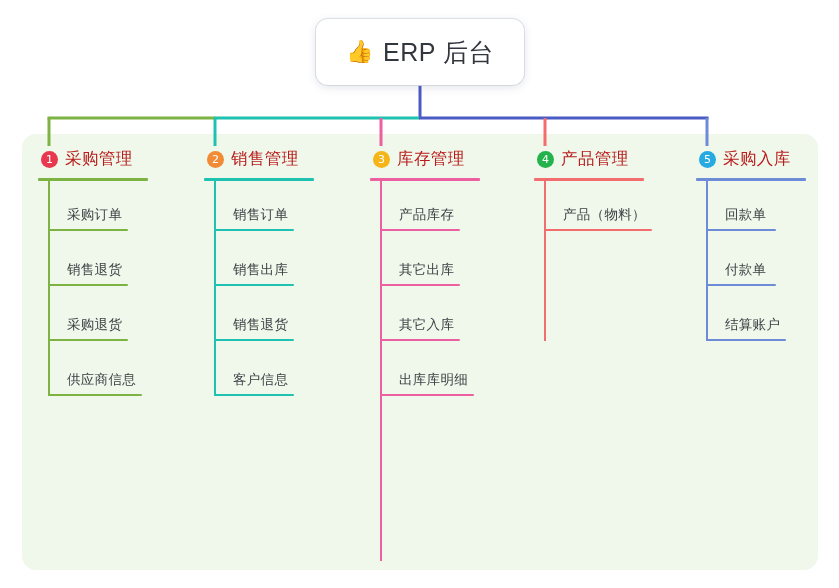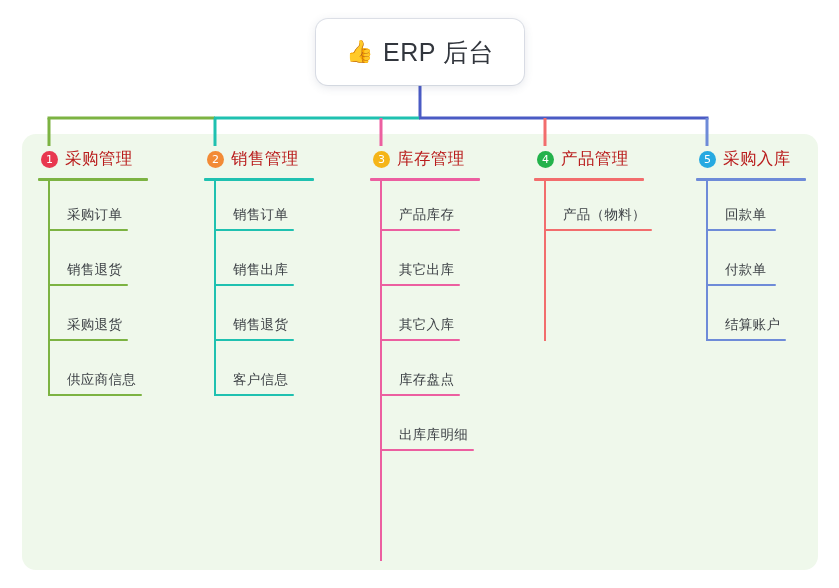--- a/index.html
+++ b/index.html
@@ -235,24 +235,20 @@
           </div>
           <div class="item">
             <span class="item-label">其它出库</span>
             <div class="item-rule" style="width: 80px; background: rgb(236, 95, 160);"></div>
           </div>
           <div class="item">
             <span class="item-label">其它入库</span>
             <div class="item-rule" style="width: 80px; background: rgb(236, 95, 160);"></div>
           </div>
           <div class="item">
-            <span class="item-label">库存盘点</span>
-            <div class="item-rule" style="width: 80px; background: rgb(236, 95, 160);"></div>
-          </div>
-          <div class="item">
             <span class="item-label">出库库明细</span>
             <div class="item-rule" style="width: 94px; background: rgb(236, 95, 160);"></div>
           </div>
         </div>
       </div>
       <div class="column" style="left: 534px; width: 148px;">
         <div class="col-head">
           <span class="badge" style="background: rgb(35, 178, 75);">4</span>
           <span class="col-title">产品管理</span>
         </div>

